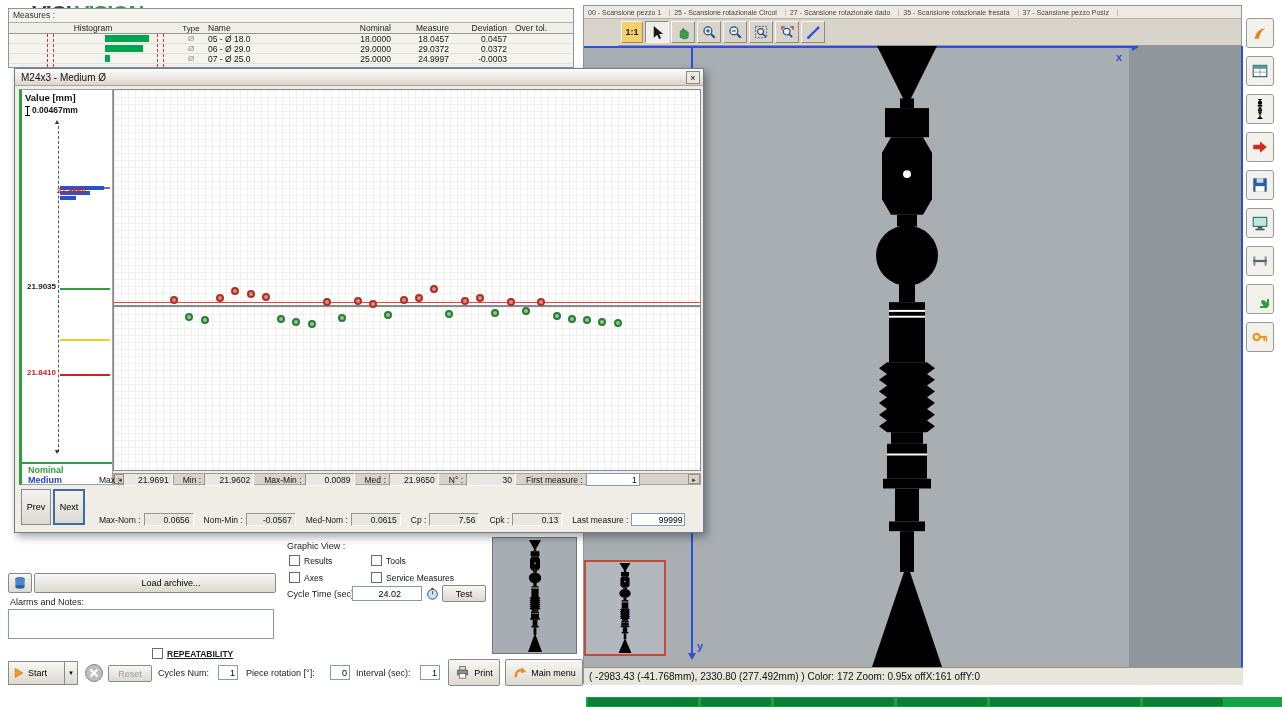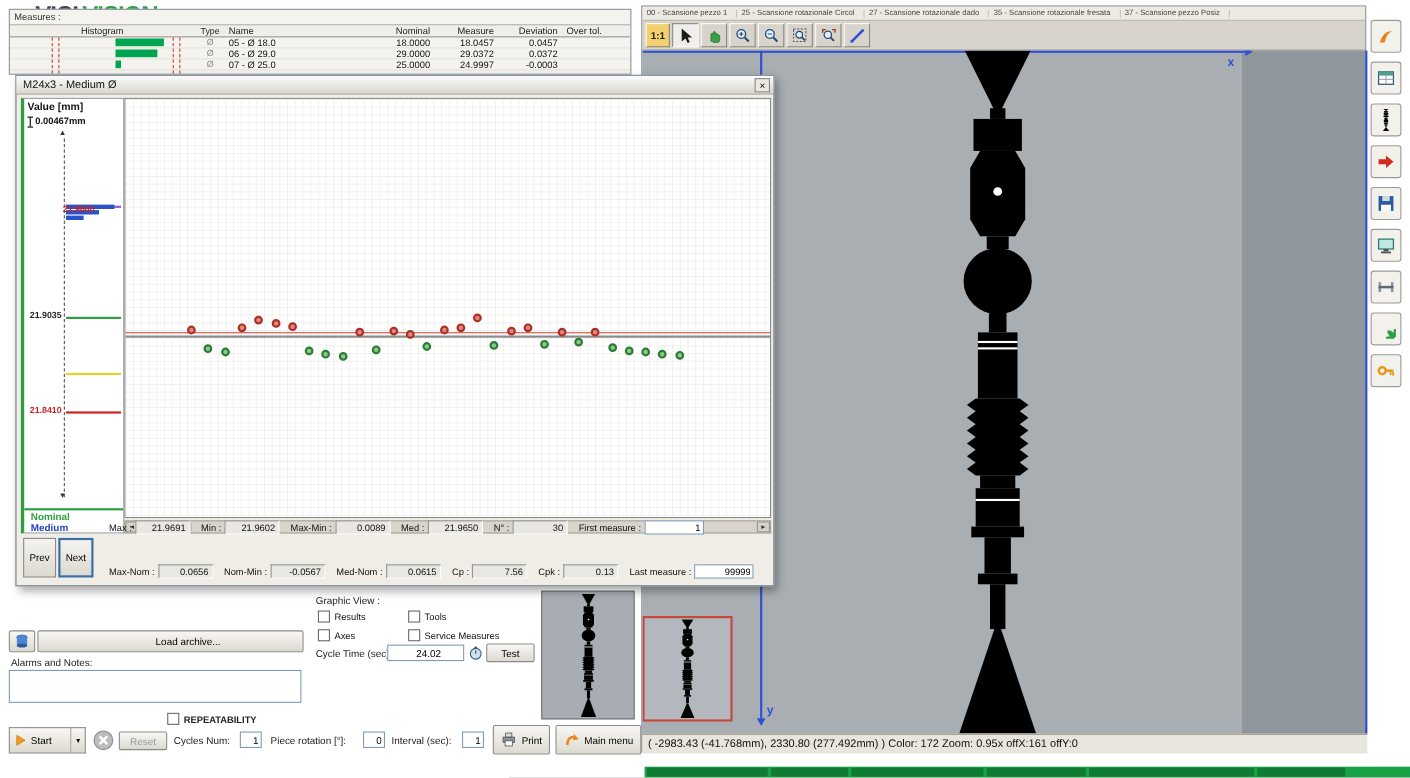--- a/index.html
+++ b/index.html
@@ -81,21 +81,21 @@
          letter-spacing:.5px; z-index:2; }
   .btn { background:linear-gradient(#f8f7f4,#dcd9d0); border:1px solid #8a8a8a; border-radius:2px;
          font-size:9px; display:flex; align-items:center; justify-content:center; gap:4px; }
   #archiveicon { left:8px; top:573px; width:24px; height:20px; z-index:2; }
   #archivebtn  { left:34px; top:573px; width:242px; height:20px; z-index:2;padding-left:32px; }
   .lbl { position:absolute; font-size:9px; color:#222; z-index:2; }
   #notes { left:8px; top:609px; width:266px; height:30px; border:1px solid #7f9db9; background:#fff;
            font-size:10px; padding:0 3px; z-index:2; }
   .cbbox { width:11px; height:11px; background:#fff; border:1px solid #6a6a6a; display:inline-block; }
   #repeat-cb { left:152px; top:648px; z-index:2; }
-  #repeat-lab { left:167px; top:649px; font-weight:bold; font-size:8.5px; }
+  #repeat-lab { left:167px; top:649px; font-weight:bold; font-size:8.5px;text-decoration:underline; }
   #startgrp { left:8px; top:661px; width:70px; height:24px; display:flex; z-index:2; }
   .startmain { width:57px; display:flex; align-items:center; gap:3px; padding-left:4px;
                background:linear-gradient(#f8f7f4,#dcd9d0); border:1px solid #8a8a8a; font-size:9px; }
   .startdrop { width:13px; background:linear-gradient(#f8f7f4,#dcd9d0); border:1px solid #8a8a8a;
                border-left:none; font-size:7px; display:flex; align-items:center; justify-content:center; }
   #reseticon { left:84px; top:663px; z-index:2; }
   #resetbtn  { left:108px; top:665px; width:44px; height:17px; color:#9a9a9a; z-index:2; }
   .numbox { position:absolute; width:20px; height:15px; border:1px solid #7f9db9; background:#fff;
             font-size:9px; text-align:right; padding:0 2px; z-index:2; }
   #printbtn { left:448px; top:659px; width:52px; height:27px; z-index:2; }
@@ -118,21 +118,21 @@
   #logo .vision { font-size:22px; font-weight:bold; color:#2f9e41; letter-spacing:-1px; }
   #preview1 { left:492px; top:537px; width:85px; height:117px; background:#a7adb2; border:1px solid #6d767c;
               display:flex; align-items:center; justify-content:center; z-index:2; }
 
   
   #viewer { left:583px; top:5px; width:659px; height:679px; background:#d8d4cb; border:1px solid #8a97a0; z-index:1; }
   .scanstrip { display:flex; background:#eceae3; border-bottom:1px solid #b5b2aa; height:13px;
                align-items:center; overflow:hidden; }
   .scantab { font-size:7px; color:#444; padding:0 8px 0 4px; border-right:1px solid #c5c2ba; white-space:nowrap; }
   .vtoolbar { height:27px; background:#d8d4cb; border-bottom:1px solid #9a978f; display:flex;
-              align-items:center; gap:2px; padding-left:3px; }
+              align-items:center; gap:2px; padding-left:3px;margin-left:34px; }
   .tbtn { width:24px; height:22px; display:flex; align-items:center; justify-content:center;
           background:#d8d4cb; border:1px solid; border-color:#fbfaf7 #8c8a82 #8c8a82 #fbfaf7; padding:0; }
   .tbtn.scale { width:22px; background:#f4cf6e; font-size:9px; font-weight:bold; color:#222; }
   .tbtn.selected { background:#efeeea; border-color:#8c8a82 #fbfaf7 #fbfaf7 #8c8a82; }
   .canvas { position:absolute; left:0; top:40px; width:659px; height:621px; background:#a9aeb3;
             overflow:hidden; border-right:2px solid #2e4fd8; }
   .darkband { position:absolute; left:545px; top:0; width:114px; height:100%; background:#8f969c; }
   .xaxis { position:absolute; left:0; top:0; width:548px; height:2px; background:#2e4fd8; }
   .xarrow { position:absolute; left:548px; top:-3px; width:0; height:0; border-left:7px solid #2e4fd8;
             border-top:4px solid transparent; border-bottom:4px solid transparent; }

